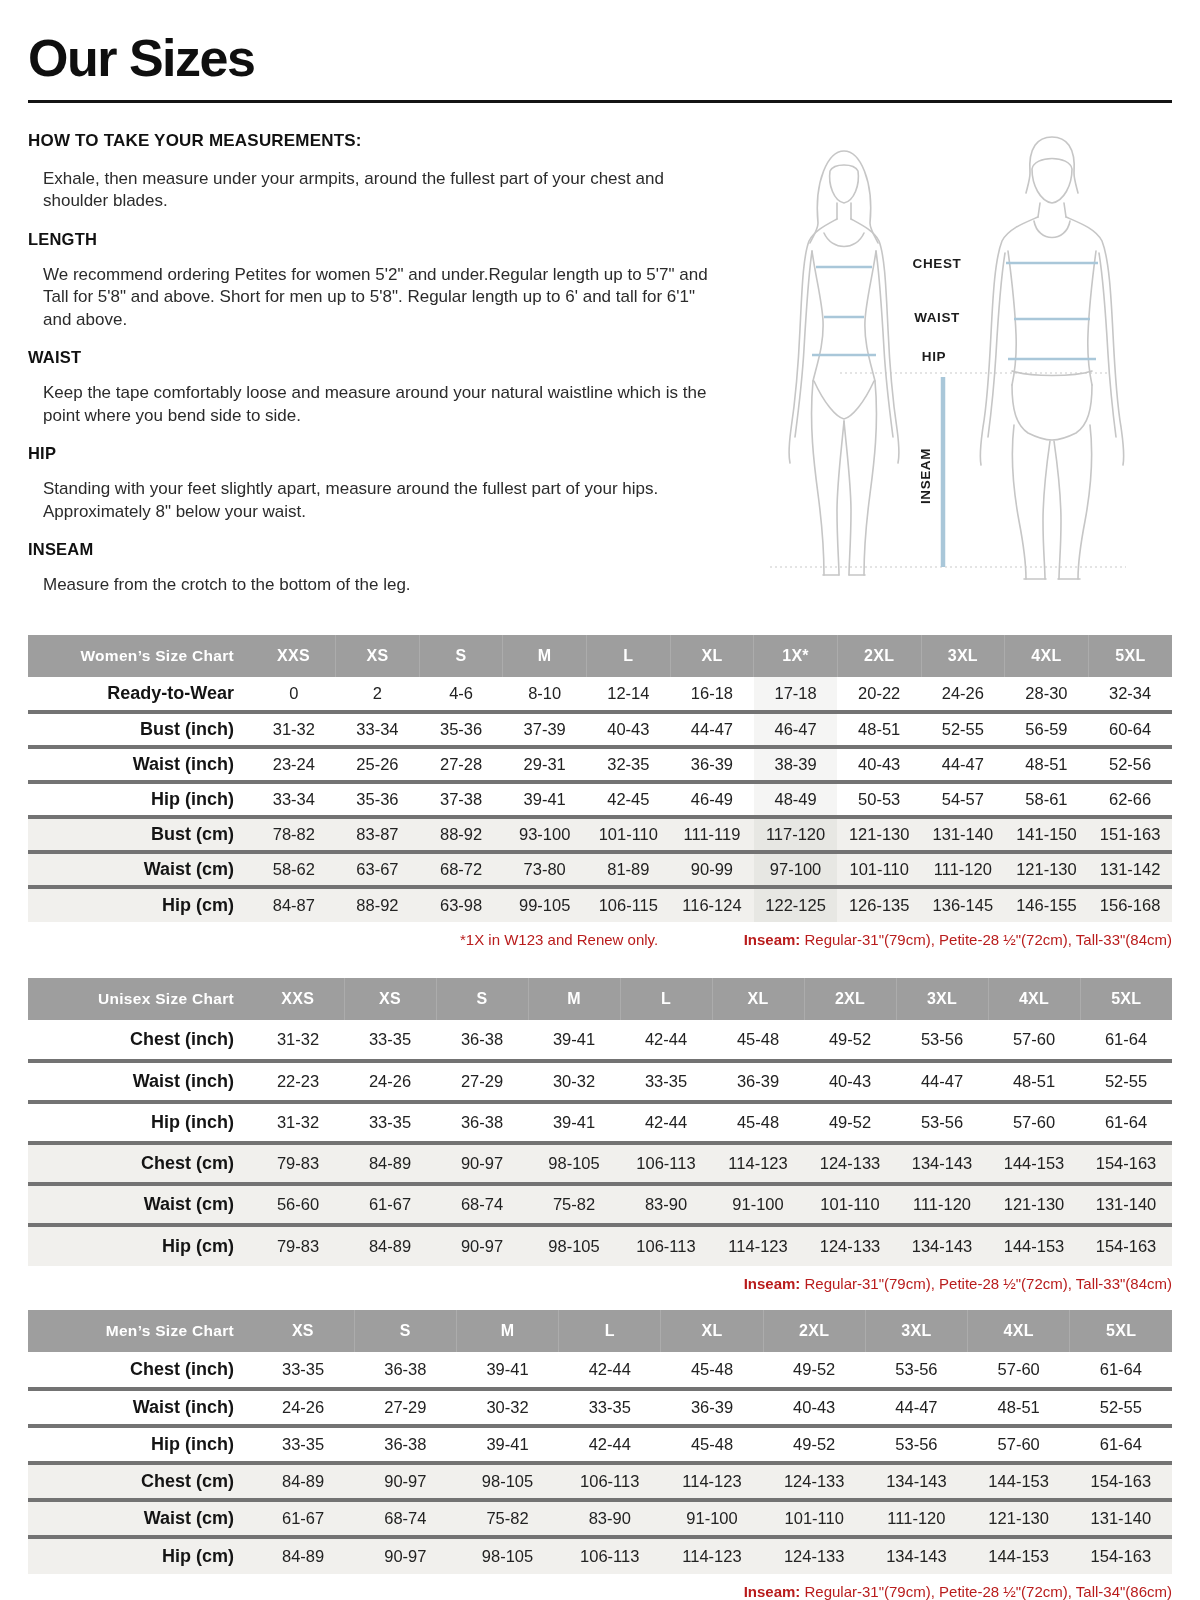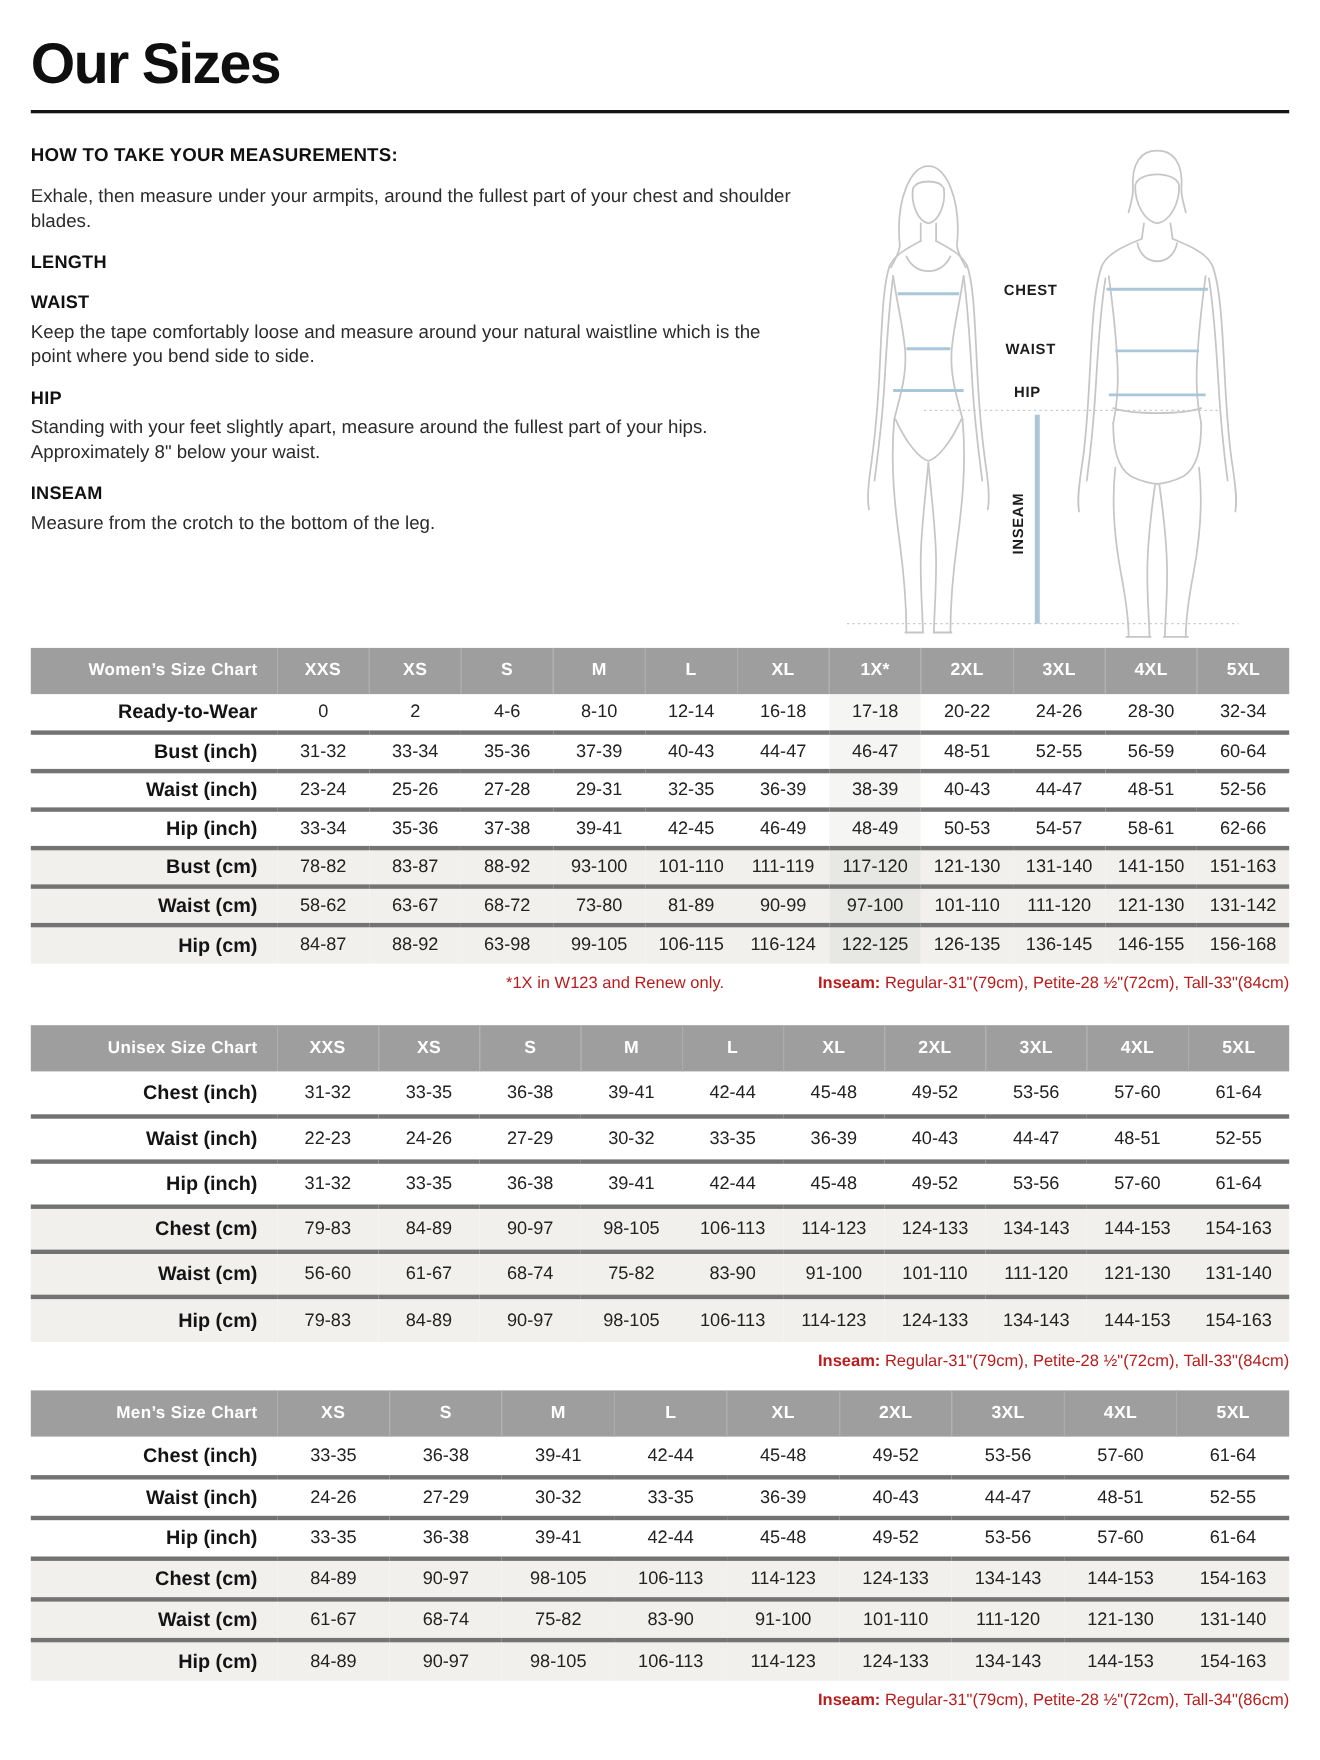--- a/index.html
+++ b/index.html
@@ -8,32 +8,32 @@
 
   h1.page-title { font-size:52px; line-height:1; font-weight:700; letter-spacing:-1.5px;
                   color:#0f0f0f; margin:8px 0 16px; }
   .title-rule { border:none; border-top:3px solid #141414; margin:0 0 26px; }
 
   .content-row { display:flex; gap:12px; }
   .instructions { width:700px; flex:none; }
   .instructions h2 { font-size:17px; font-weight:700; color:#111; margin:2px 0 0; letter-spacing:.2px; }
   .ms { margin-top:17px; }
   .ms h3 { font-size:16.5px; font-weight:700; color:#111; margin:0 0 6px; letter-spacing:.2px; }
-  .ms p  { font-size:17px; line-height:1.32; margin:0; color:#2b2b2b; }
+  .ms p  { font-size:17px; line-height:1.32; margin:15px; color:#2b2b2b; }
 
   .figure-wrap { width:420px; flex:none; }
   .figure-wrap svg { display:block; }
   .fig-outline { fill:none; stroke:#c6c6c6; stroke-width:1.6; stroke-linecap:round; stroke-linejoin:round; }
   .fig-measure { stroke:#a9c7d9; stroke-width:2.6; }
   .fig-inseam  { stroke:#a9c7d9; stroke-width:4.5; }
   .fig-dotted  { stroke:#c9c9c9; stroke-width:1.2; stroke-dasharray:2,3; }
   .fig-label   { font-family:"Liberation Sans",sans-serif; font-size:13.5px; font-weight:700;
                  fill:#1c1c1c; letter-spacing:.6px; }
 
-  .chart-section { }
+  .chart-section { margin-top:24px; }
   .chart-section.unisex { margin-top:28px; }
   .chart-section.men { margin-top:16px; }
 
   table.size-table { width:100%; border-collapse:collapse; table-layout:fixed; }
   .size-table thead th { background:#9e9e9e; color:#fff; font-weight:700; font-size:16px;
                          height:40px; letter-spacing:.3px; }
   .size-table thead th.size-col + th.size-col { border-left:1px solid #acacac; }
   .size-table thead th.label-col { font-size:15.5px; }
   .size-table th.label-col, .size-table tbody th { width:205px; text-align:right; padding-right:18px; }
   .size-table tbody th { font-size:18px; font-weight:700; color:#141414; }
@@ -60,20 +60,21 @@
 
   <div class="content-row">
     <div class="instructions">
       <h2>HOW TO TAKE YOUR MEASUREMENTS:</h2>
 
       <div class="ms">
         <p>Exhale, then measure under your armpits, around the fullest part of your chest and shoulder blades.</p>
       </div>
       <div class="ms">
         <h3>LENGTH</h3>
+        <p>We recommend ordering Petites for women 5'2" and under.Regular length up to 5'7" and Tall for 5'8" and above. Short for men up to 5'8". Regular length up to 6' and tall for 6'1" and above.</p>
       </div>
       <div class="ms">
         <h3>WAIST</h3>
         <p>Keep the tape comfortably loose and measure around your natural waistline which is the point where you bend side to side.</p>
       </div>
       <div class="ms">
         <h3>HIP</h3>
         <p>Standing with your feet slightly apart, measure around the fullest part of your hips. Approximately 8" below your waist.</p>
       </div>
       <div class="ms">

